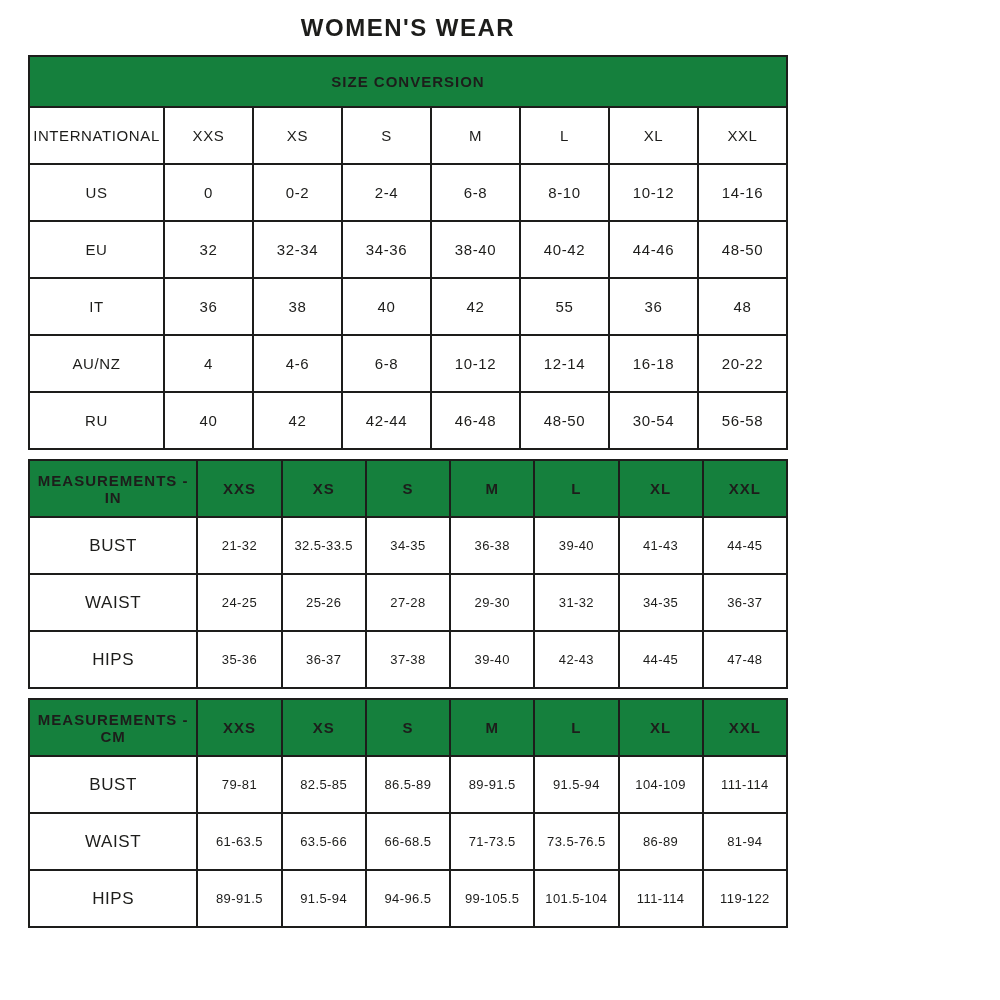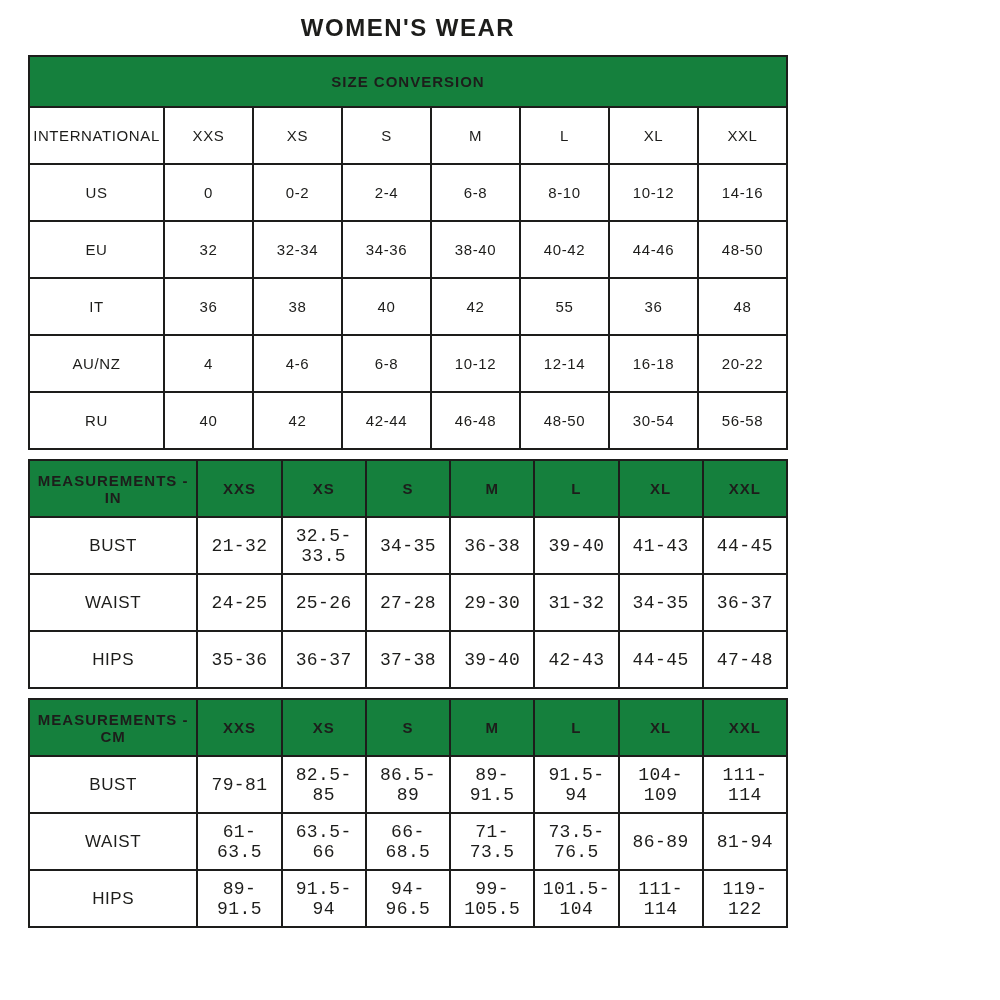--- a/index.html
+++ b/index.html
@@ -46,21 +46,21 @@
     font-weight: bold;
     letter-spacing: 1px;
   }
   .banner-cell { height: 49px; font-size: 15px; }
   
   .t1 col.c-label { width: 17.8%; }
   .t1 col.c-size  { width: 11.74%; }
   
   .tm col.c-label { width: 22.2%; }
   .tm col.c-size  { width: 11.11%; }
-  .tm td.val { font-size: 18px; letter-spacing: 0.4px; font-family: Liberation Mono, monospace; }
+  .tm td.val { font-size: 13px; letter-spacing: 0.4px; }
   .tm td.row-lbl { font-size: 17px; }
   .tm td.hdr { font-size: 15px; }
 </style>
 </head>
 <body>
 
 <div class="page">
 
   <div class="page-title">WOMEN'S WEAR</div>
 

